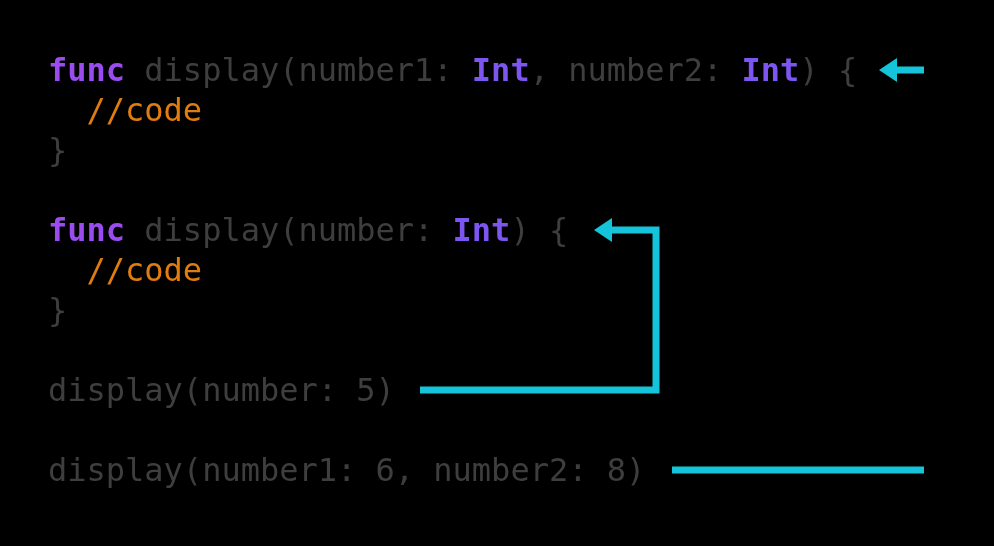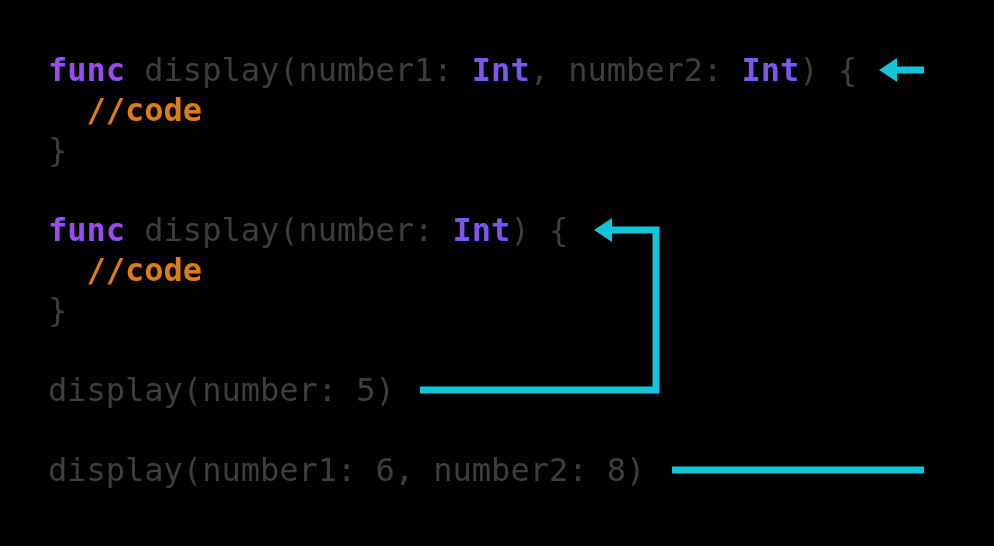--- a/index.html
+++ b/index.html
@@ -25,21 +25,21 @@
     line-height: 40px;
     white-space: pre;
     color: var(--plain, #3e3e3e);
   }
   pre.code .line {
     height: 40px;
   }
   .tok-plain   { color: var(--plain, #3e3e3e); font-weight: normal; }
   .tok-keyword { color: var(--keyword, #9b4cf0); font-weight: bold; }
   .tok-type    { color: var(--type, #7d55f0); font-weight: bold; }
-  .tok-comment { color: var(--comment, #e07c10); font-weight: bold; }
+  .tok-comment { color: var(--comment, #e07c10); font-weight: normal; }
   svg.arrows {
     position: absolute;
     left: 0;
     top: 0;
     width: 994px;
     height: 546px;
     pointer-events: none;
   }
   svg.arrows polyline {
     fill: none;

